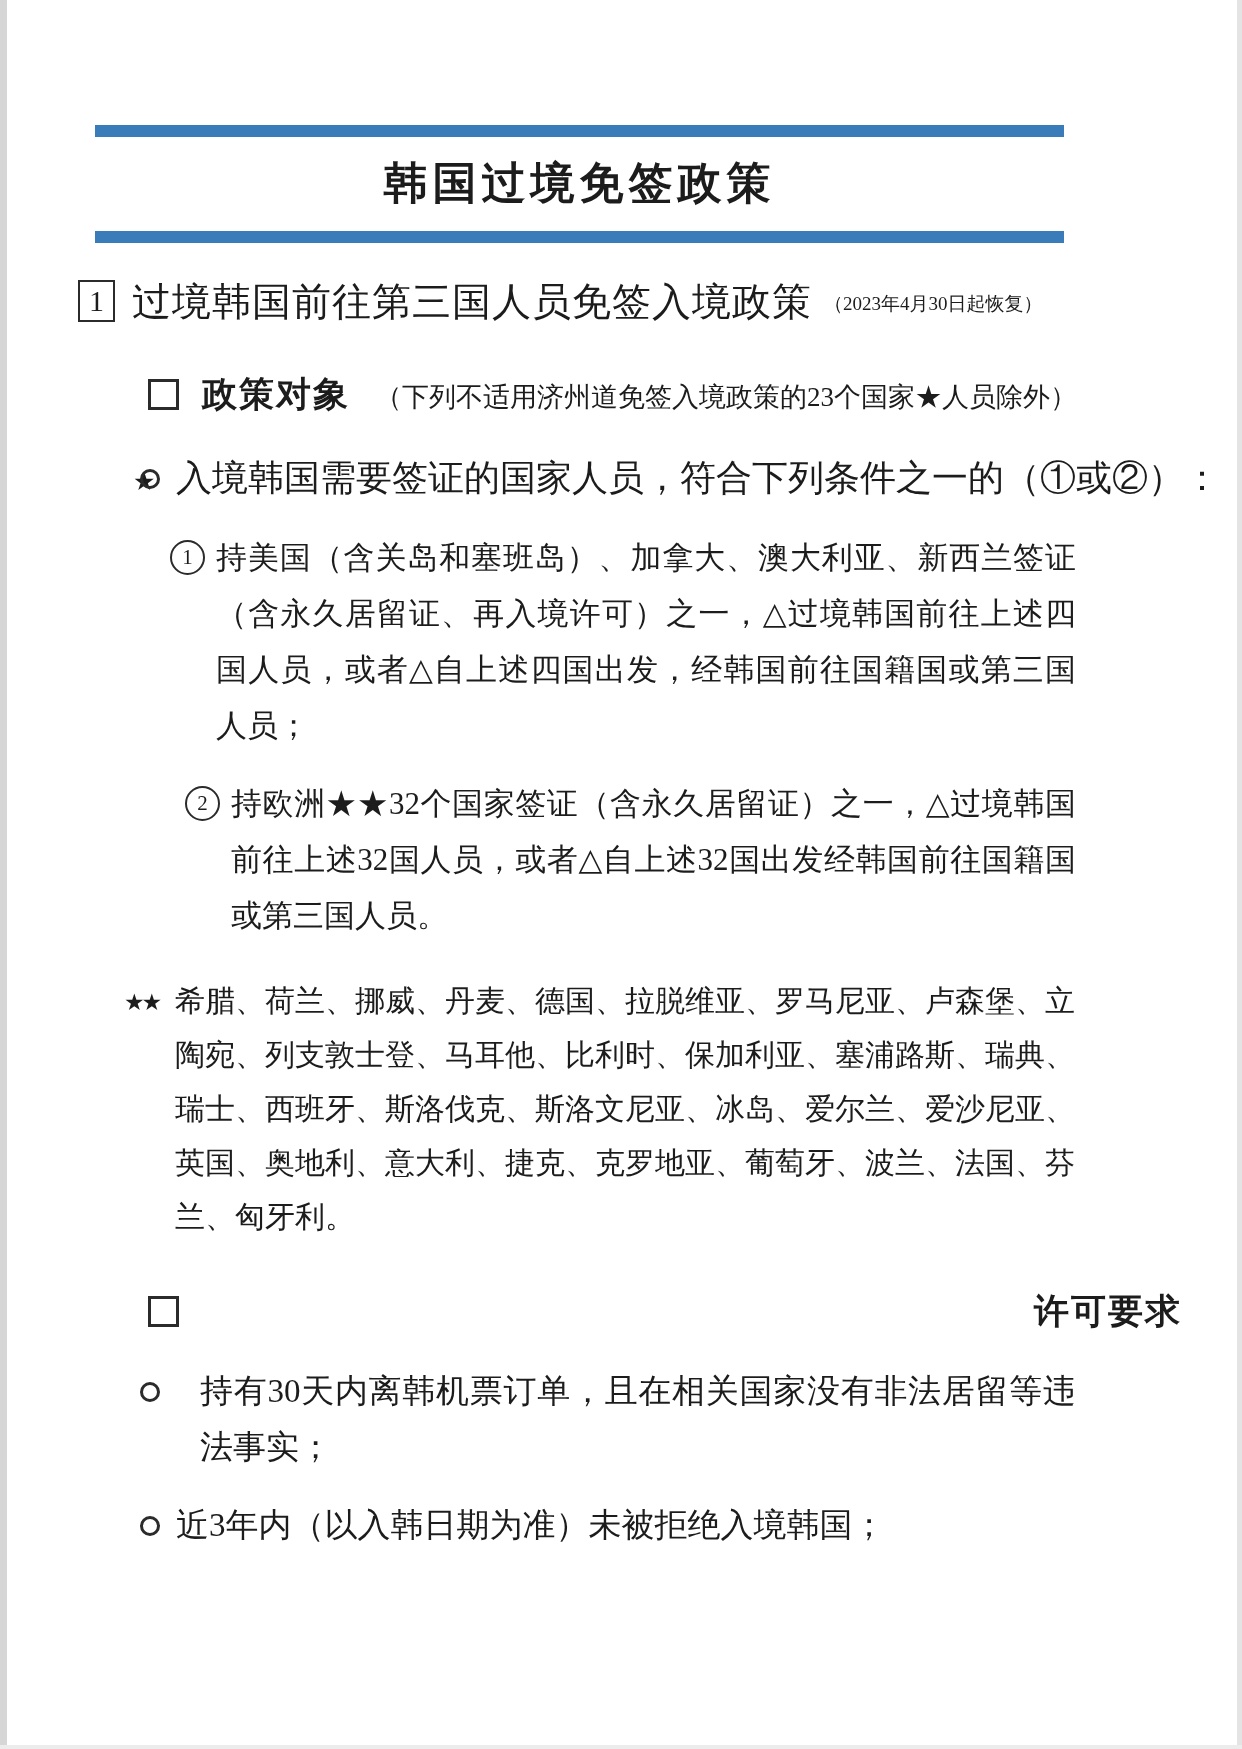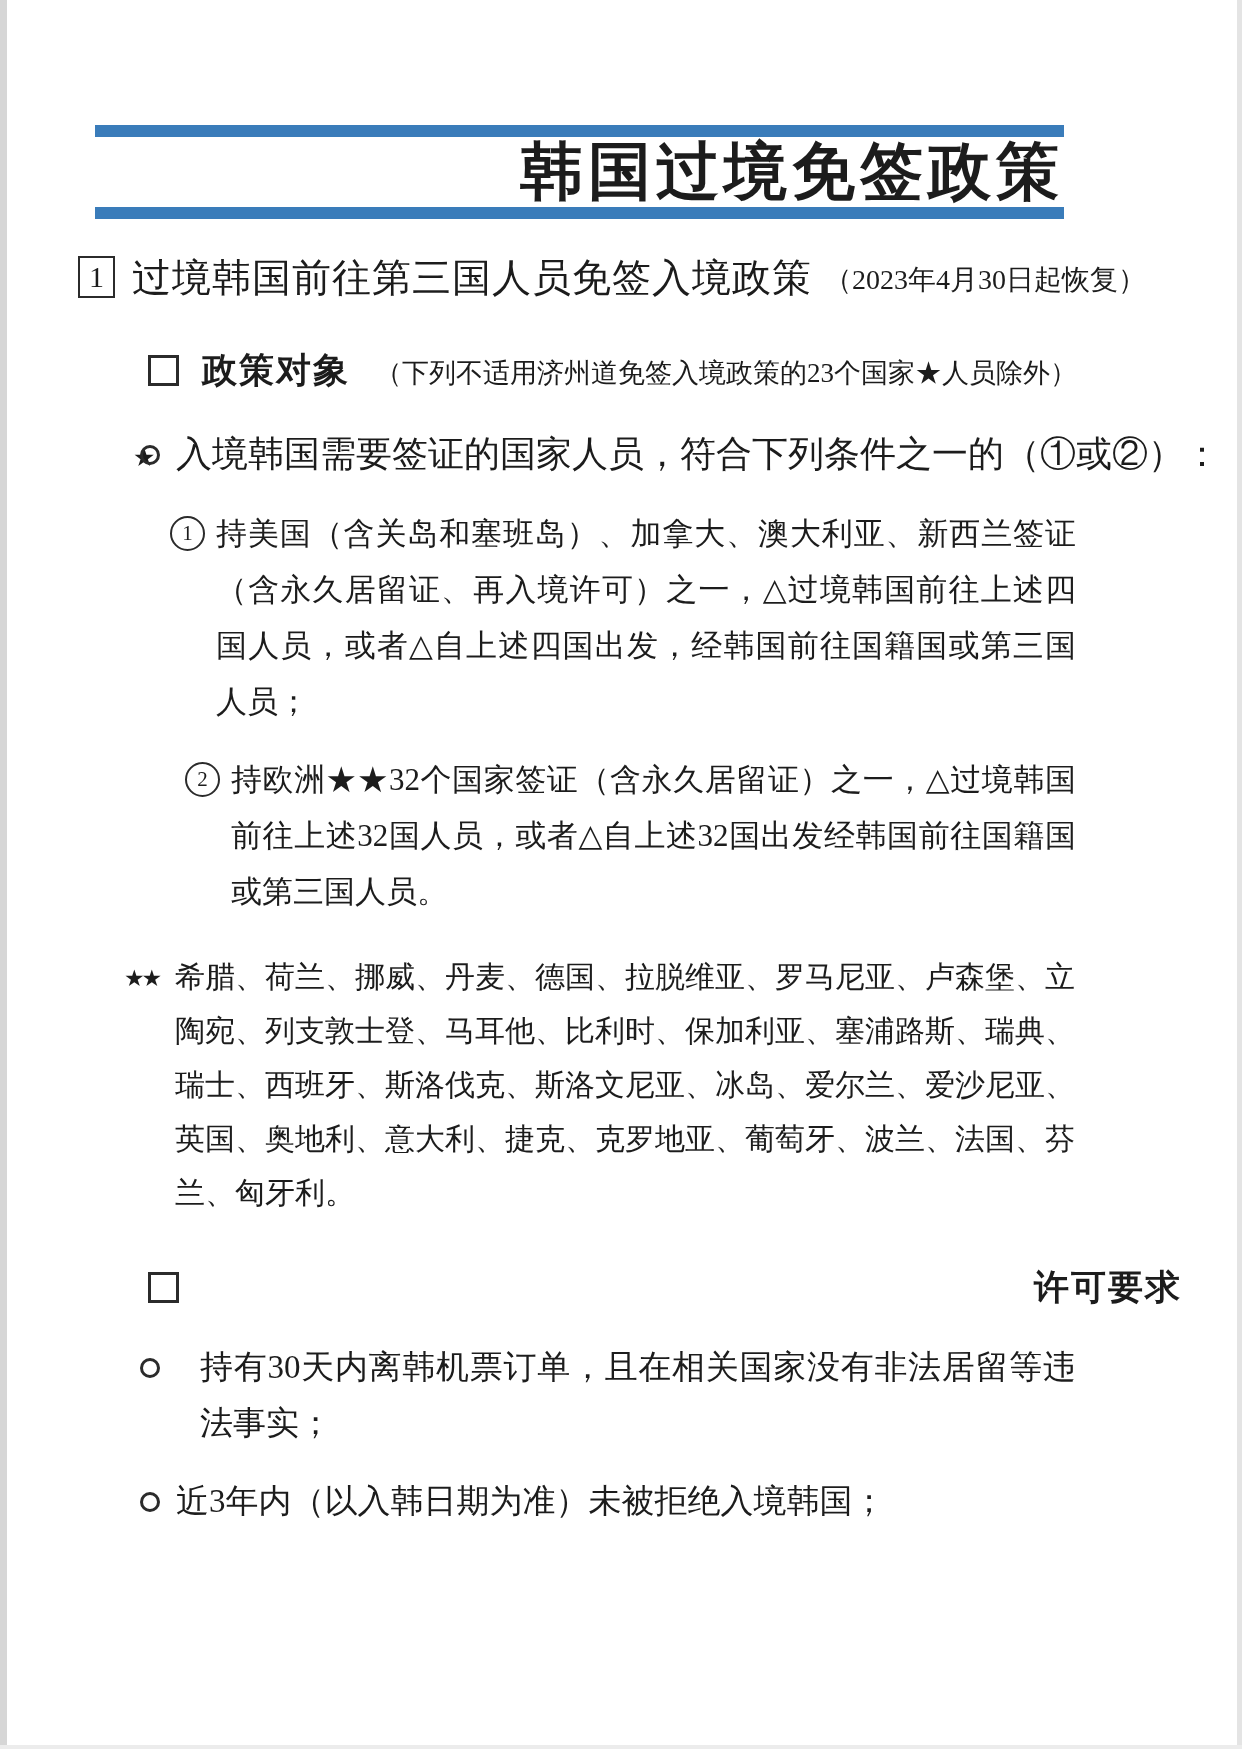--- a/index.html
+++ b/index.html
@@ -17,33 +17,33 @@
   }
   .edge { position: absolute; top: 0; }
   .edge-left  { left: 0; width: 7px; height: 100%; background: #d6d6d6; }
   .edge-right { right: 0; width: 5px; height: 100%; background: #e4e4e4; }
   .edge-bottom{ left: 0; bottom: 0; top: auto; width: 100%; height: 4px; background: #ececec; }
 
   
   .banner { margin: 125px 178px 0 95px; }
   .blue-bar { height: 12px; background: var(--accent, #3a7cba); }
   .banner-title {
-    margin: 0; text-align: right;
-    font-size: 63px; line-height: 70px; font-weight: 700;
+    margin: 12px; text-align: center;
+    font-size: 44px; line-height: 70px; font-weight: 700;
     letter-spacing: 5px;
   }
 
   
   .section-head { margin: 34px 60px 0 78px; display: flex; align-items: flex-end; }
   .num-box {
     display: inline-block; border: 2px solid #2b2b2b;
     font-size: 30px; line-height: 38px; padding: 0 9px; margin-bottom: 5px;
   }
   .section-title { font-size: 39px; line-height: 50px; margin-left: 17px; letter-spacing: 1px; white-space: nowrap; }
-  .section-note  { font-size: 28px; line-height: 40px; margin-left: 12px; margin-bottom: 3px; white-space: nowrap; }
+  .section-note  { font-size: 19px; line-height: 40px; margin-left: 12px; margin-bottom: 3px; white-space: nowrap; }
 
   
   .sub-head { margin: 44px 60px 0 112px; display: flex; align-items: center; padding-left: 36px; }
   .square-icon {
     flex: none; width: 25px; height: 25px;
     border: 3px solid #2b2b2b; margin-right: 23px;
   }
   .sub-label { font-size: 35px; font-weight: 700; letter-spacing: 2px; white-space: nowrap; }
   .sub-note  { font-size: 27px; margin-left: 25px; padding-top: 5px; white-space: nowrap; }
 

